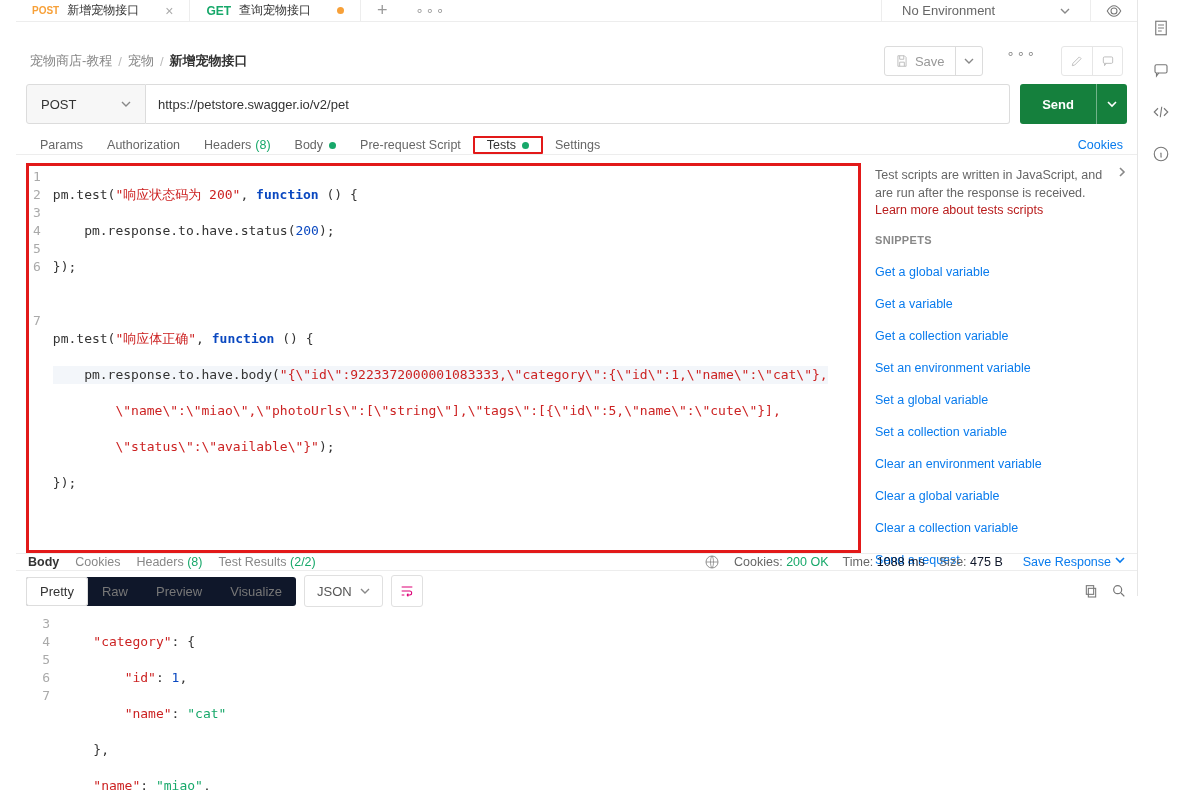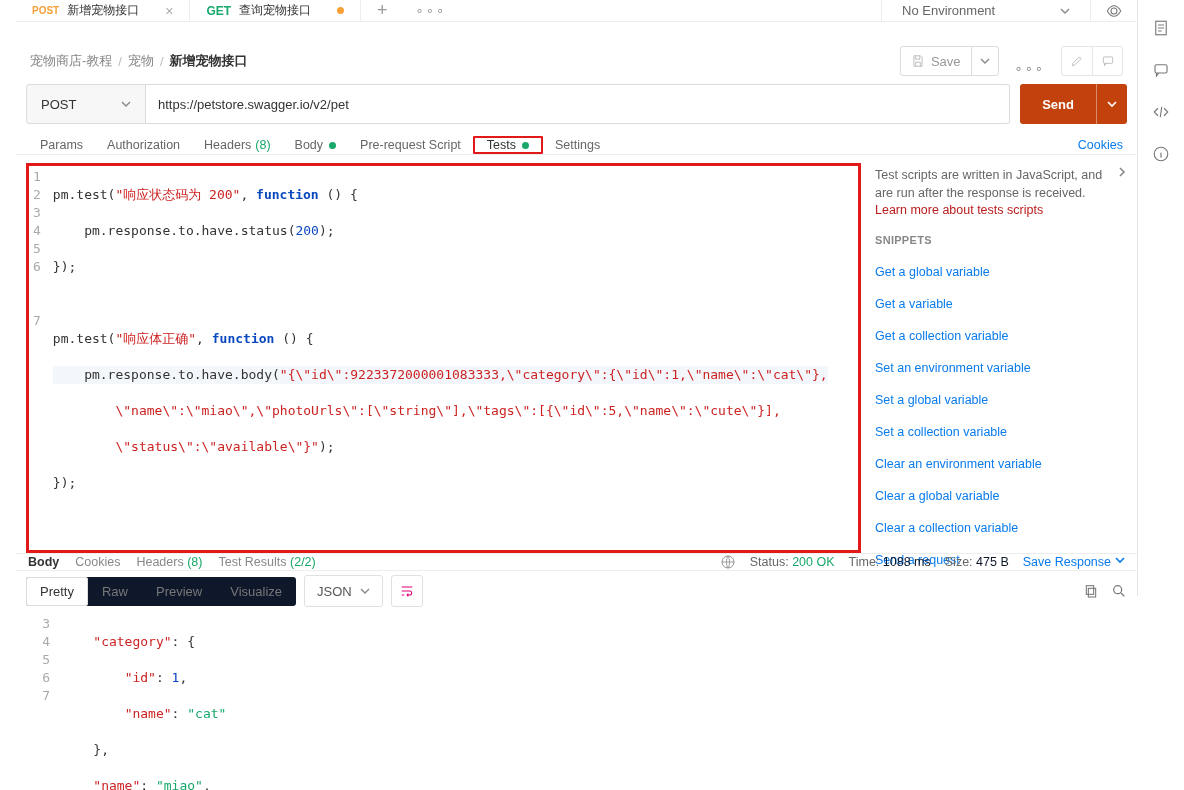--- a/index.html
+++ b/index.html
@@ -21,34 +21,34 @@
 .tabs-row .dots3 { padding: 0 12px; color: #999; letter-spacing: 2px; cursor:pointer; }
 .env-select { margin-left: auto; border-left: 1px solid #ededed; border-right: 1px solid #ededed; height: 100%; display: flex; align-items: center; padding: 0 20px; gap: 50px; color: #666; cursor:pointer; min-width: 210px; justify-content:space-between; }
 .eye-btn { padding: 0 14px; color: #777; cursor:pointer; }
 
 
 .crumb-row { display: flex; align-items: center; height: 46px; padding: 0 14px; margin-top: 24px; }
 .breadcrumbs { display: flex; gap: 6px; align-items: center; font-size: 13px; }
 .breadcrumbs .bc { color: #888; cursor:pointer; }
 .breadcrumbs .sep { color: #bbb; }
 .breadcrumbs .bc-active { color: #333; font-weight: 600; }
-.crumb-actions { margin-left: auto; display: flex; align-items: flex-end; gap: 10px; }
+.crumb-actions { margin-left: auto; display: flex; align-items: flex-start; gap: 18px; }
 .save-btn { display: flex; align-items: center; border: 1px solid #dcdcdc; border-radius: 3px; height: 30px; color: #999; background:#fff; }
 .save-btn .save-main { display: flex; align-items: center; gap: 6px; padding: 0 10px; }
 .save-btn .save-chev { border-left: 1px solid #dcdcdc; padding: 0 8px; height: 100%; display:flex; align-items:center; }
 .dots-btn { color: #888; letter-spacing: 2px; cursor:pointer; padding: 0 6px; }
 .edit-group { display: flex; border: 1px solid #e6e6e6; border-radius: 3px; height: 30px; }
 .edit-group .eg { width: 30px; display:flex; align-items:center; justify-content:center; color:#aaa; cursor:pointer; }
 .edit-group .eg + .eg { border-left: 1px solid #e6e6e6; }
 
 
 .url-row { display: flex; padding: 8px 10px 12px; gap: 10px; }
 .method-select { display: flex; align-items: center; justify-content: space-between; border: 1px solid #dcdcdc; border-radius: 3px 0 0 3px; height: 40px; padding: 0 14px; width: 120px; background: #f7f7f7; font-size: 13px; cursor:pointer; }
 .url-input { flex: 1; border: 1px solid #dcdcdc; border-left: none; border-radius: 0 3px 3px 0; height: 40px; padding: 0 12px; margin-left: -10px; font-size: 13px; color: #333; }
-.send-btn { display: flex; align-items: center; background: #c2410c; color: #fff; border-radius: 3px; height: 40px; }
+.send-btn { display: flex; align-items: center; background: #15803d; color: #fff; border-radius: 3px; height: 40px; }
 .send-btn .send-main { padding: 0 22px; font-weight: 600; }
 .send-btn .send-chev { border-left: 1px solid rgba(255,255,255,0.4); padding: 0 10px; height: 100%; display:flex; align-items:center; }
 
 
 .req-tabs { display: flex; align-items: center; padding: 0 12px; height: 38px; border-bottom: 1px solid #ededed; font-size: 12.5px; }
 .req-tab { padding: 0 12px; color: #666; cursor:pointer; height:100%; display:flex; align-items:center; gap:4px; }
 .req-tab .count { color: #17a86a; }
 .req-tab .dot-g { width: 7px; height: 7px; border-radius: 50%; background: #17a86a; display:inline-block; margin-left:2px; }
 .req-tab.highlight { border: 2px solid #e21919; color: #333; border-radius:1px; }
 .req-cookies { margin-left: auto; color: #097bed; font-weight: 500; cursor:pointer; padding-right: 2px; }
@@ -76,21 +76,21 @@
 
 .resp-bar { display: flex; align-items: center; height: 40px; padding: 0 12px; border-top: 1px solid #ededed; font-size: 12.5px; }
 .resp-tabs { display: flex; gap: 16px; }
 .resp-tab { color: #888; cursor:pointer; }
 .resp-tab.active { color: #333; font-weight:600; }
 .resp-tab .ct { color: #17a86a; }
 .resp-right { margin-left: auto; display:flex; align-items:center; gap:14px; color:#666; }
 .resp-right .globe { color: #888; }
 .resp-right .ok { color: #17a86a; }
 .resp-right .val { color: #0f172a; }
-.save-resp { color: #097bed; font-weight:500; cursor:pointer; display:flex; align-items:flex-start; gap:4px; }
+.save-resp { color: #097bed; font-weight:500; cursor:pointer; display:flex; align-items:flex-start; gap:4px;margin-left:6px; }
 
 
 .view-bar { display: flex; align-items: center; height: 42px; padding: 4px 10px; border-top: 1px solid #ededed; gap: 8px; }
 .seg { display: flex; background: #0f172a; border-radius: 3px; }
 .seg .seg-item { padding: 7px 14px; color: #777; cursor:pointer; border-radius:3px; }
 .seg .seg-item.active { background: #fff; color: #333; box-shadow: inset 0 0 0 1px #ddd; }
 .json-sel { display:flex; align-items:center; padding: 0 12px; border:1px solid #e0e0e0; border-radius:3px; height: 32px; gap: 8px; color:#555; cursor:pointer; }
 .wrap-btn { width:32px; height:32px; border:1px solid #e0e0e0; border-radius:3px; display:flex; align-items:center; justify-content:center; color:#c77; cursor:pointer; }
 .view-right { margin-left: auto; display:flex; gap:12px; color:#777; }
 
@@ -274,21 +274,21 @@
         <span class="resp-tab"><span>Headers</span> <span class="ct">(8)</span></span>
         <span class="resp-tab"><span>Test Results</span> <span class="ct">(2/2)</span></span>
       </div>
       <div class="resp-right">
         <span class="globe">
           <svg width="16" height="16" viewBox="0 0 24 24">
               <circle cx="12" cy="12" r="9" fill="none" stroke="#888" stroke-width="1.4"></circle>
               <path d="M3 12h18 M12 3c3 3 3 15 0 18 M12 3c-3 3-3 15 0 18" fill="none" stroke="#888" stroke-width="1.2"></path>
             </svg>
         </span>
-        <span class="stat"><span>Status:</span> <span class="ok">200 OK</span></span>
+        <span class="stat"><span>Cookies:</span> <span class="ok">200 OK</span></span>
         <span class="stat"><span>Time:</span> <span class="val">1088 ms</span></span>
         <span class="stat"><span>Size:</span> <span class="val">475 B</span></span>
         <span class="save-resp">
           <span>Save Response</span>
           <svg class="chev-down" viewBox="0 0 10 10">
               <path d="M1 3 L5 7 L9 3" stroke="#097bed" fill="none" stroke-width="1.6"></path>
             </svg>
         </span>
       </div>
     </div>

